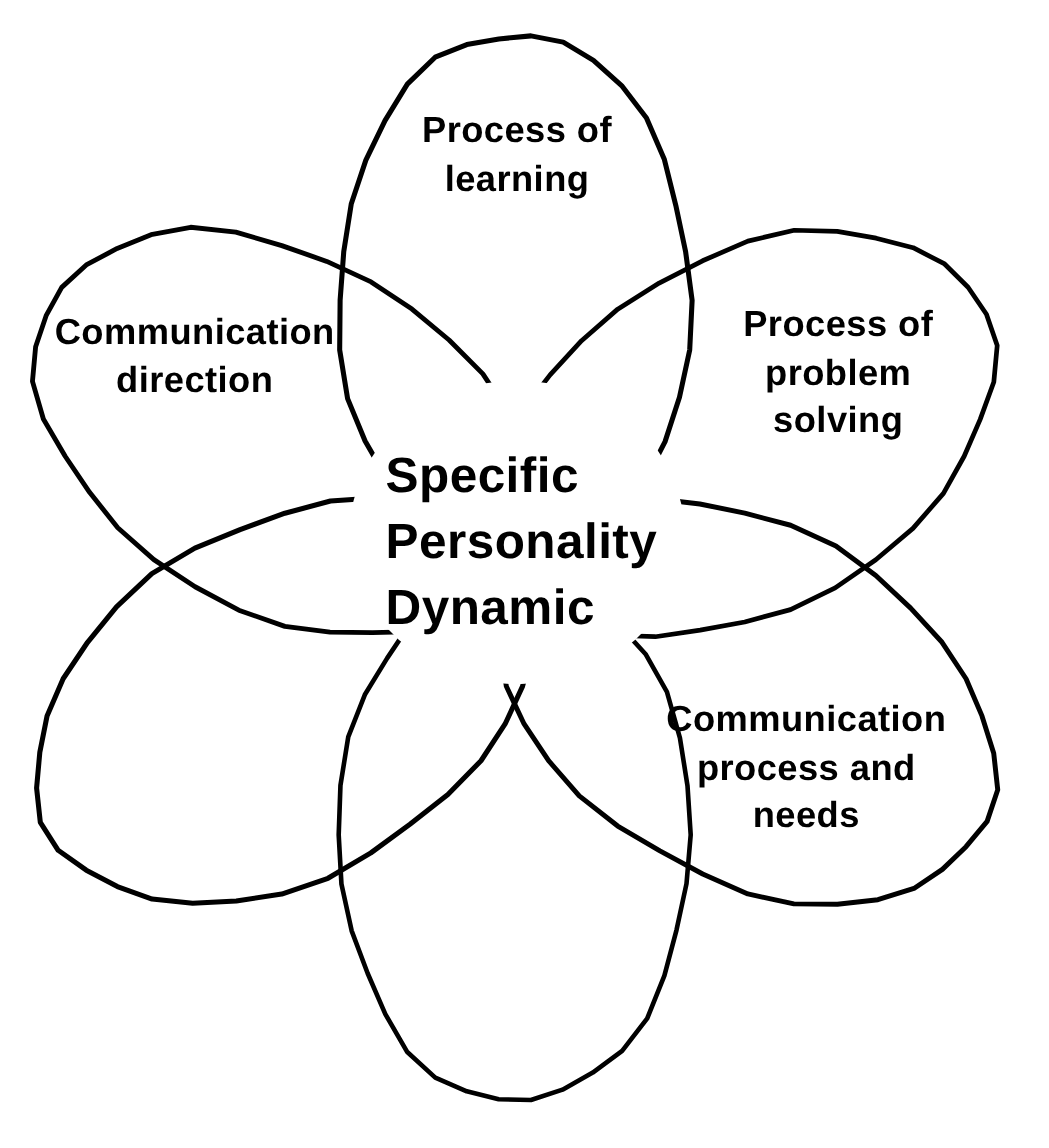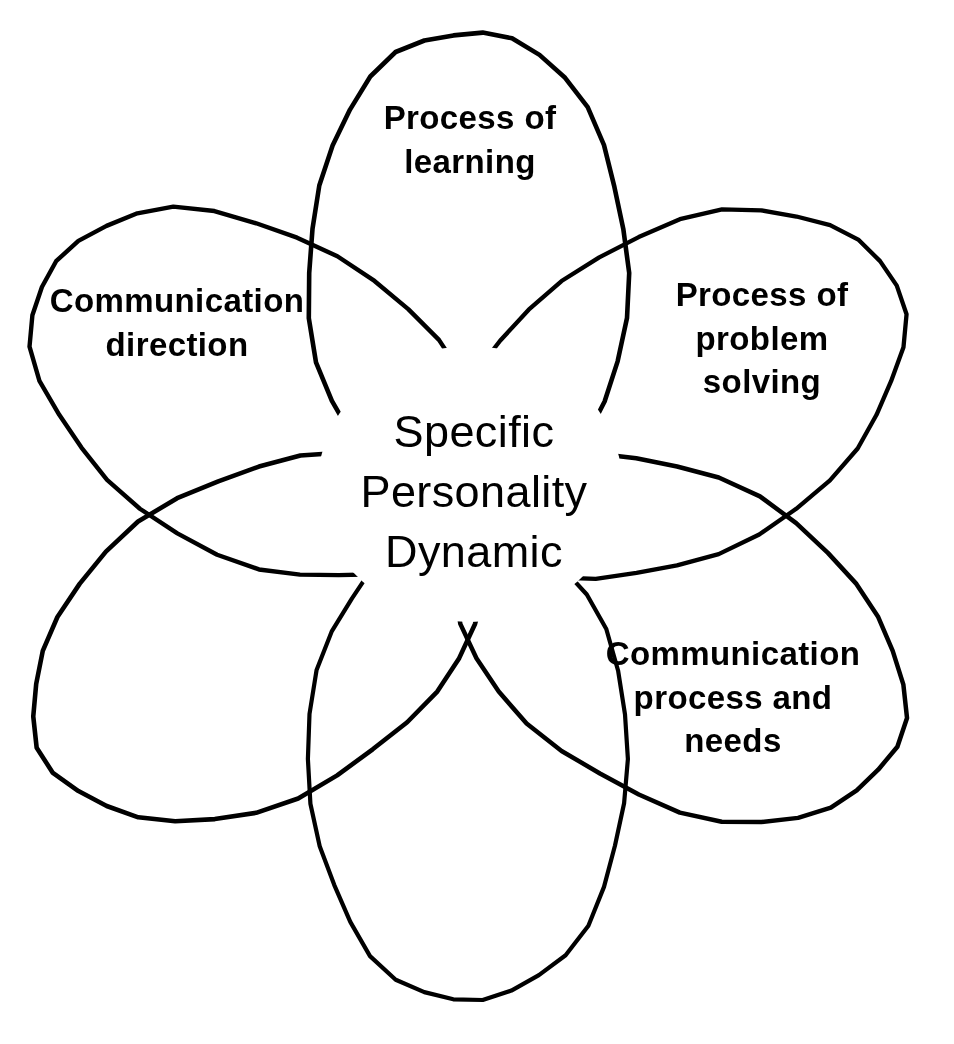--- a/index.html
+++ b/index.html
@@ -31,25 +31,24 @@
     color: #000000;
     font-size: 33px;
     font-weight: 700;
     line-height: 1.32;
     letter-spacing: 0.4px;
     pointer-events: none;
   }
   .center-label {
     position: absolute;
     transform: translate(-50%, -50%);
-    text-align: center;
     white-space: pre-line;
     color: #000000;
     font-size: 45px;
-    font-weight: 400;
+    font-weight: 700;
     line-height: 1.33;
     letter-spacing: 0.4px;
     pointer-events: none;
   }
 </style>
 </head>
 <body>
 
 <div class="stage">
 

